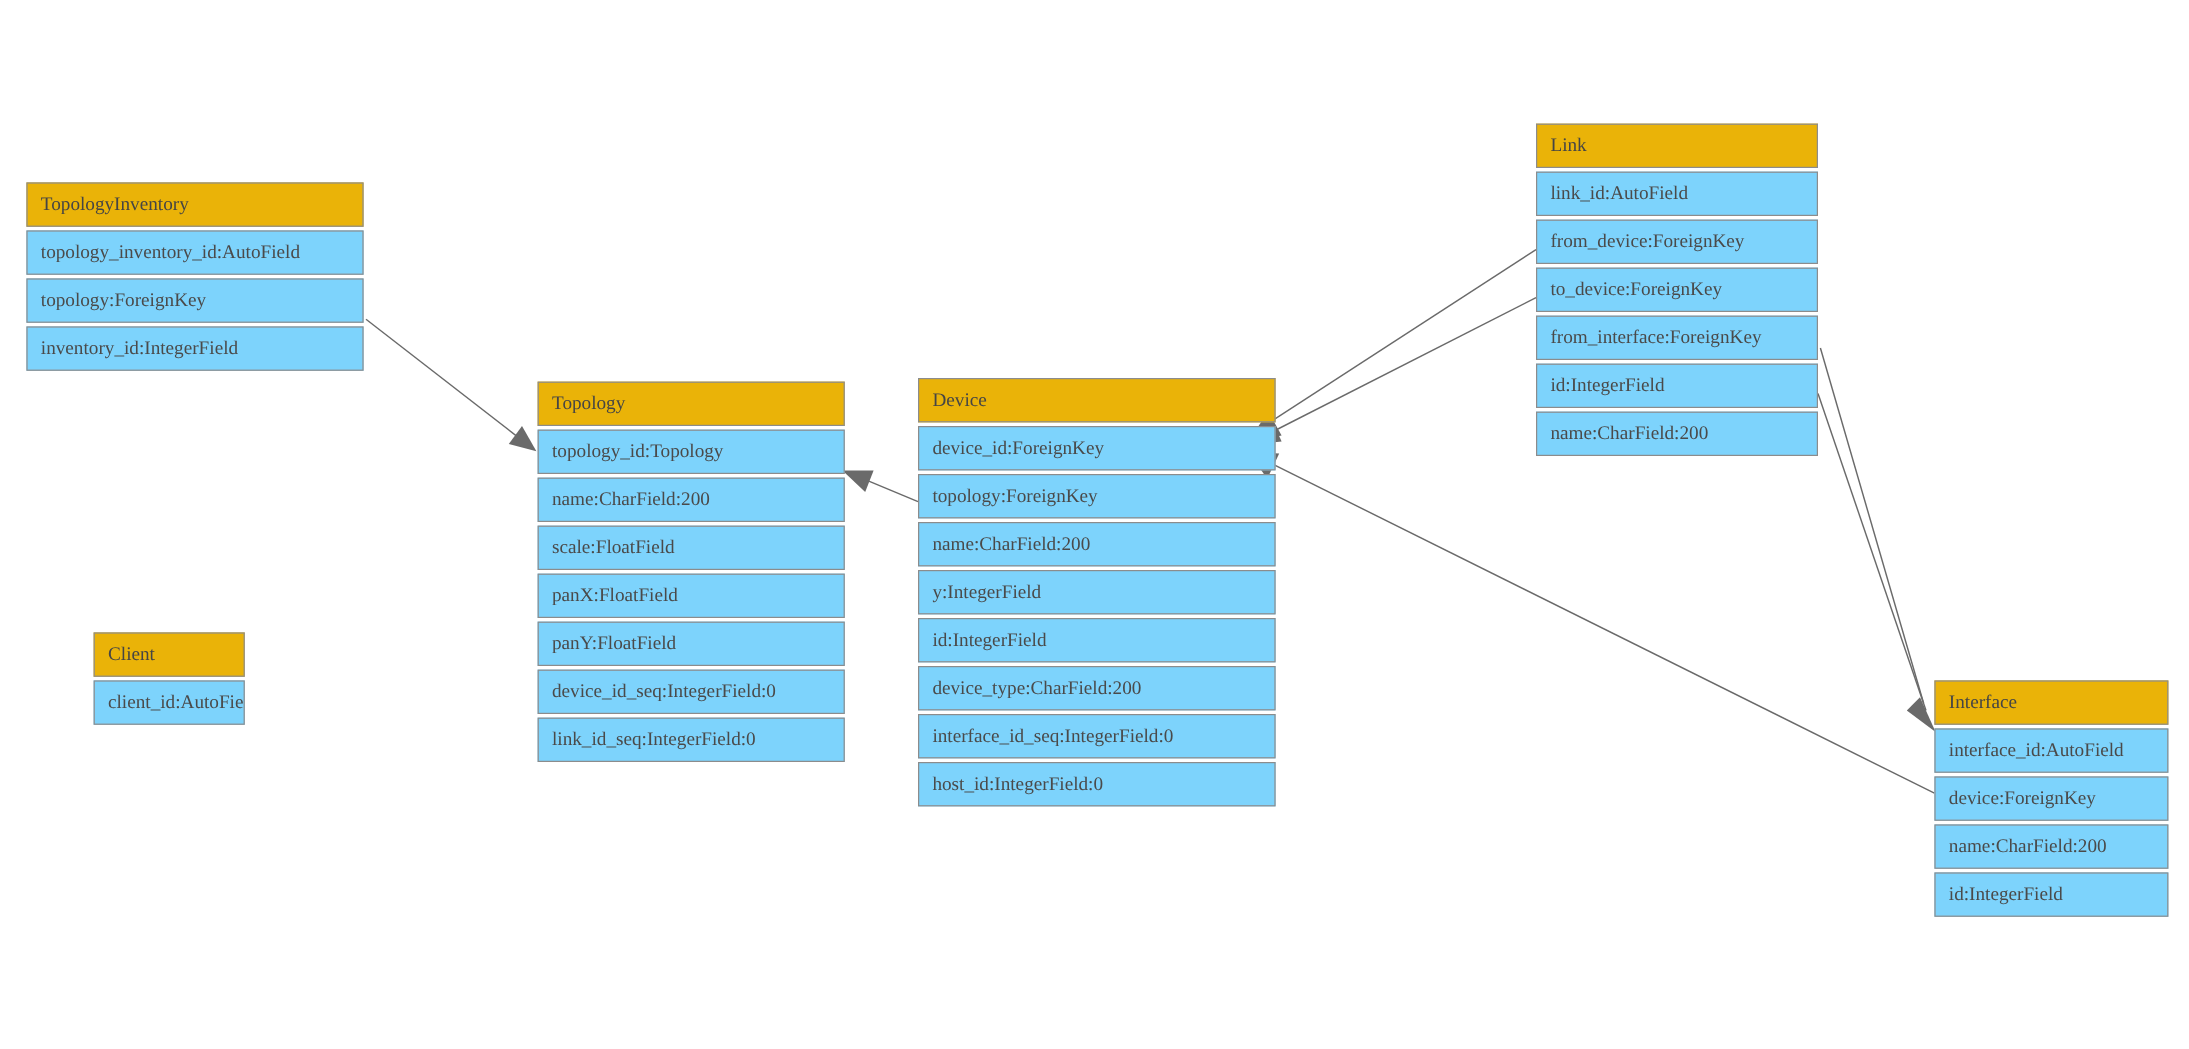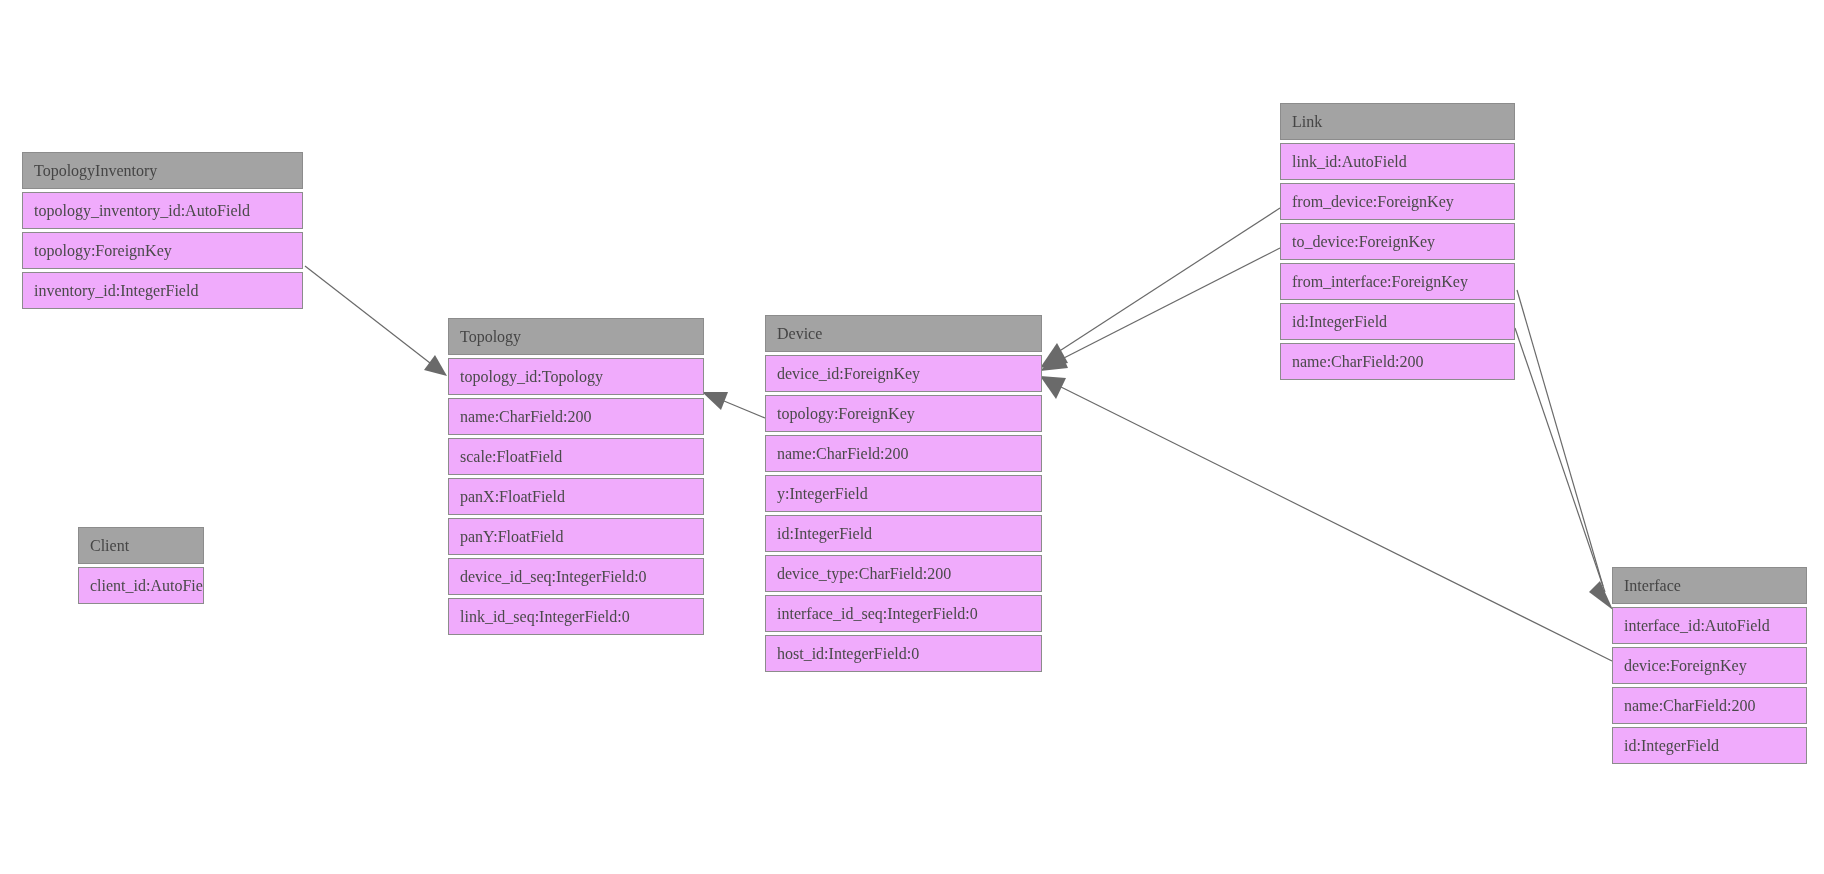--- a/index.html
+++ b/index.html
@@ -18,34 +18,34 @@
     width: 1824px; height: 874px;
   }
   .entity { position: absolute; }
   .cell {
     box-sizing: border-box;
     border: 1px solid #8c8c8c;
     height: 37px;
     line-height: 35px;
     padding: 0 11px;
     margin-bottom: 3px;
-    background: #f0abfc;
+    background: #7dd3fc;
     font-size: 16px;
     white-space: nowrap;
     overflow: hidden;
   }
   .cell.header {
-    background: #a3a3a3;
+    background: #eab308;
     color: #454545;
   }
   
   #t-topology-inventory { left: 22px;   top: 152px; width: 281px; font-family: Liberation Serif, serif; }
   #t-topology           { left: 448px;  top: 318px; width: 256px; }
   #t-client             { left: 78px;   top: 527px; width: 126px; }
-  #t-device             { left: 765px;  top: 315px; width: 277px; }
+  #t-device             { left: 765px;  top: 315px; width: 298px; }
   #t-link               { left: 1280px; top: 103px; width: 235px; }
   #t-interface          { left: 1612px; top: 567px; width: 195px; }
   line  { stroke: #6a6a6a; stroke-width: 1.2; }
   polygon { fill: #6a6a6a; }
 </style>
 </head>
 <body>
 
 <div class="canvas">
 

